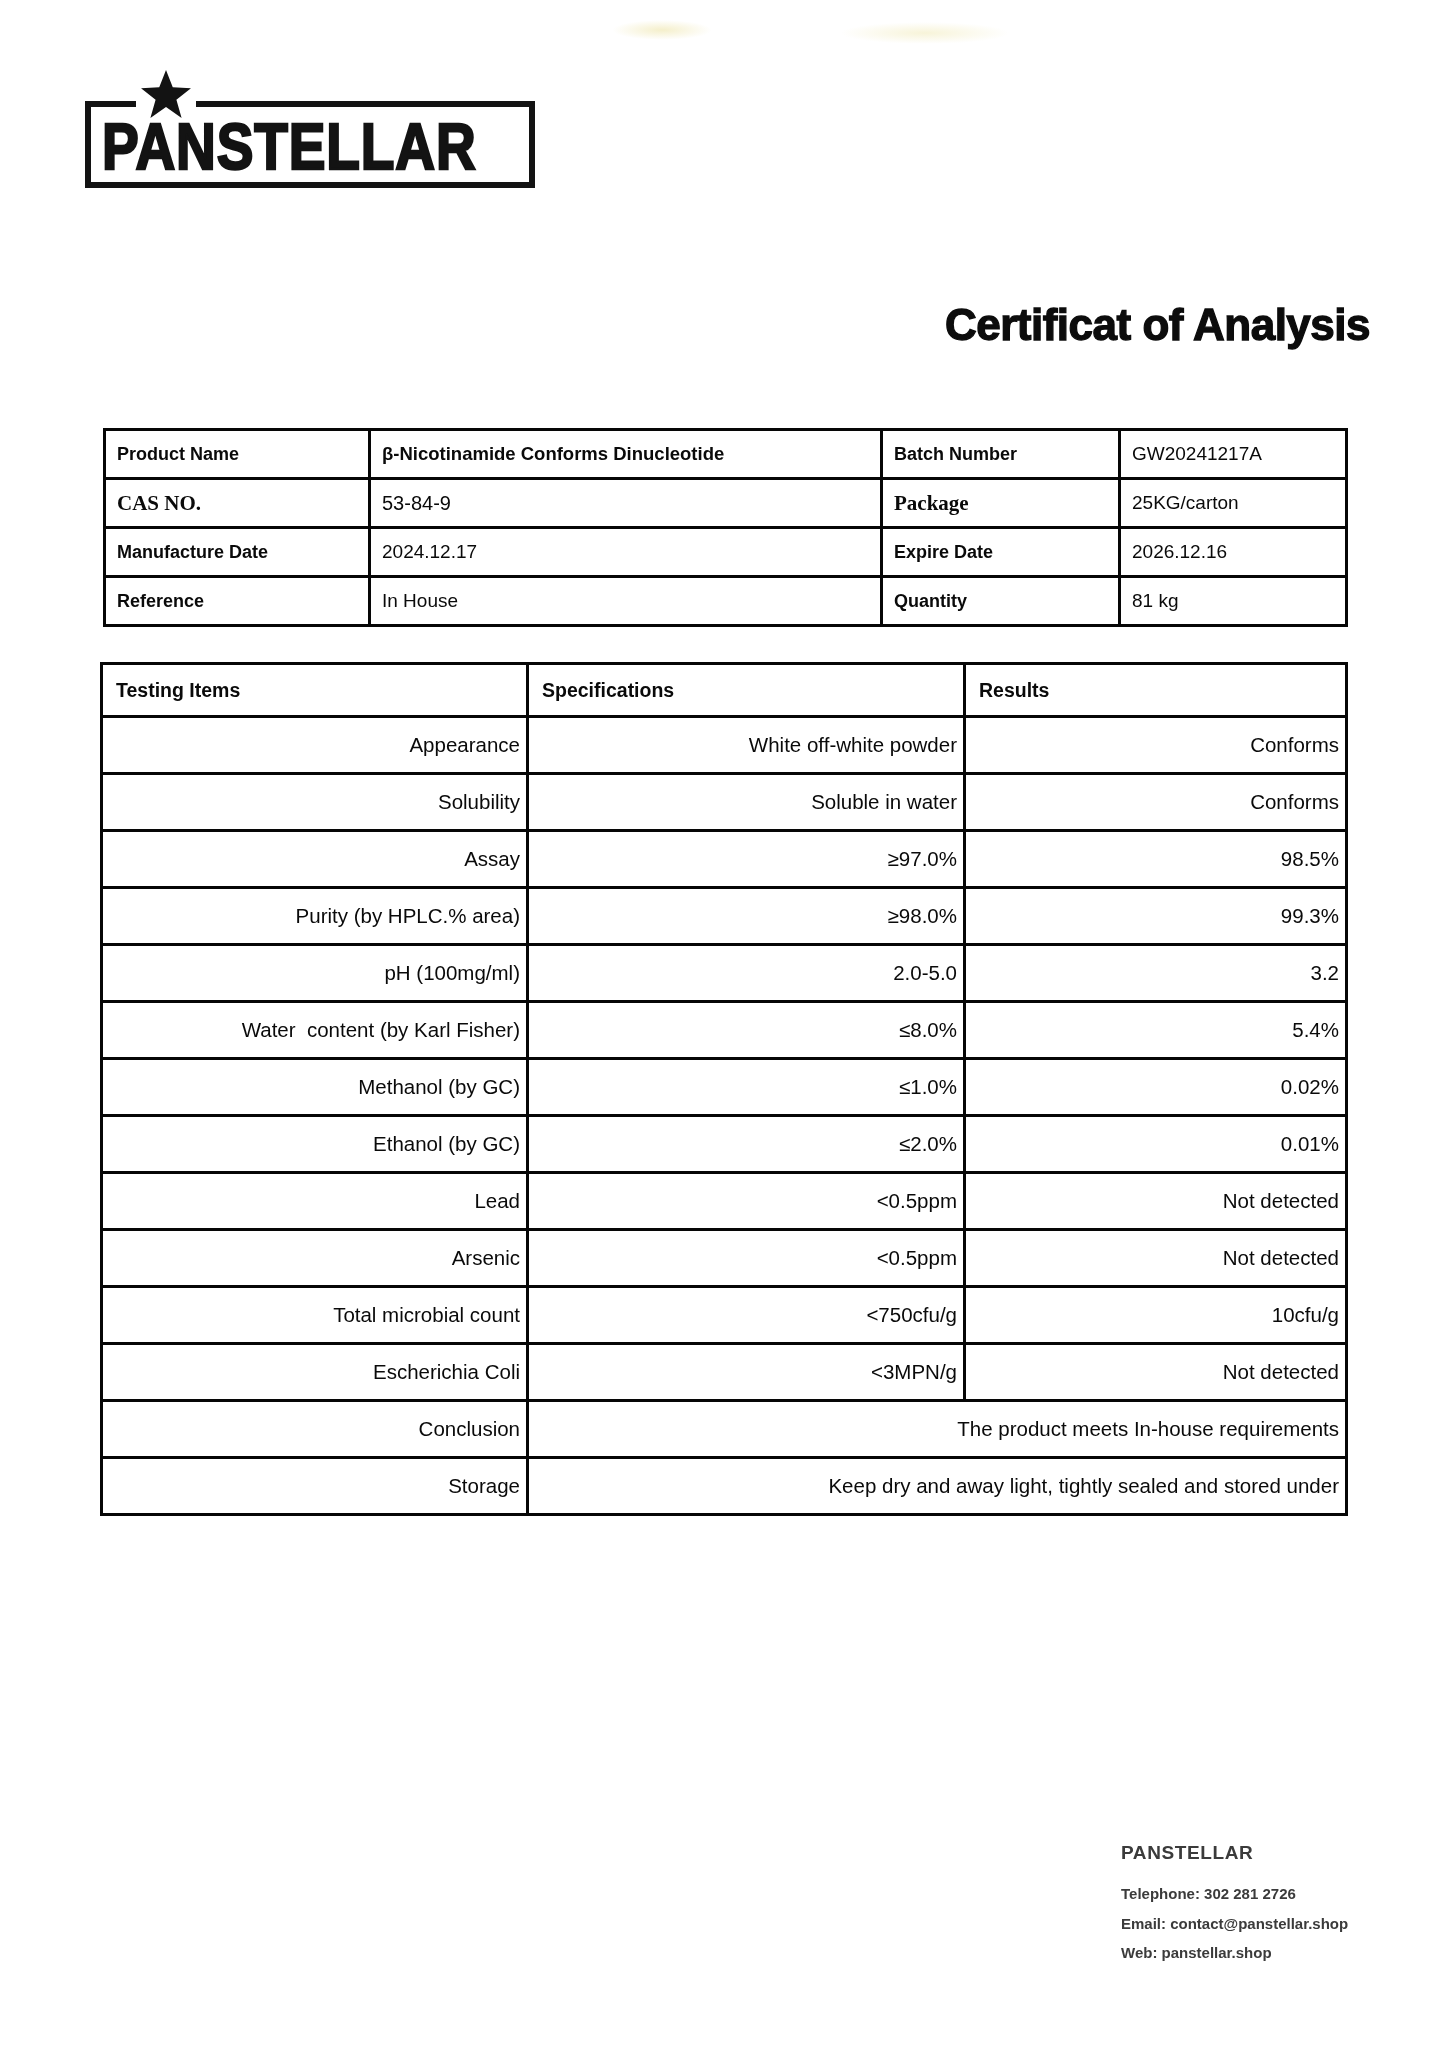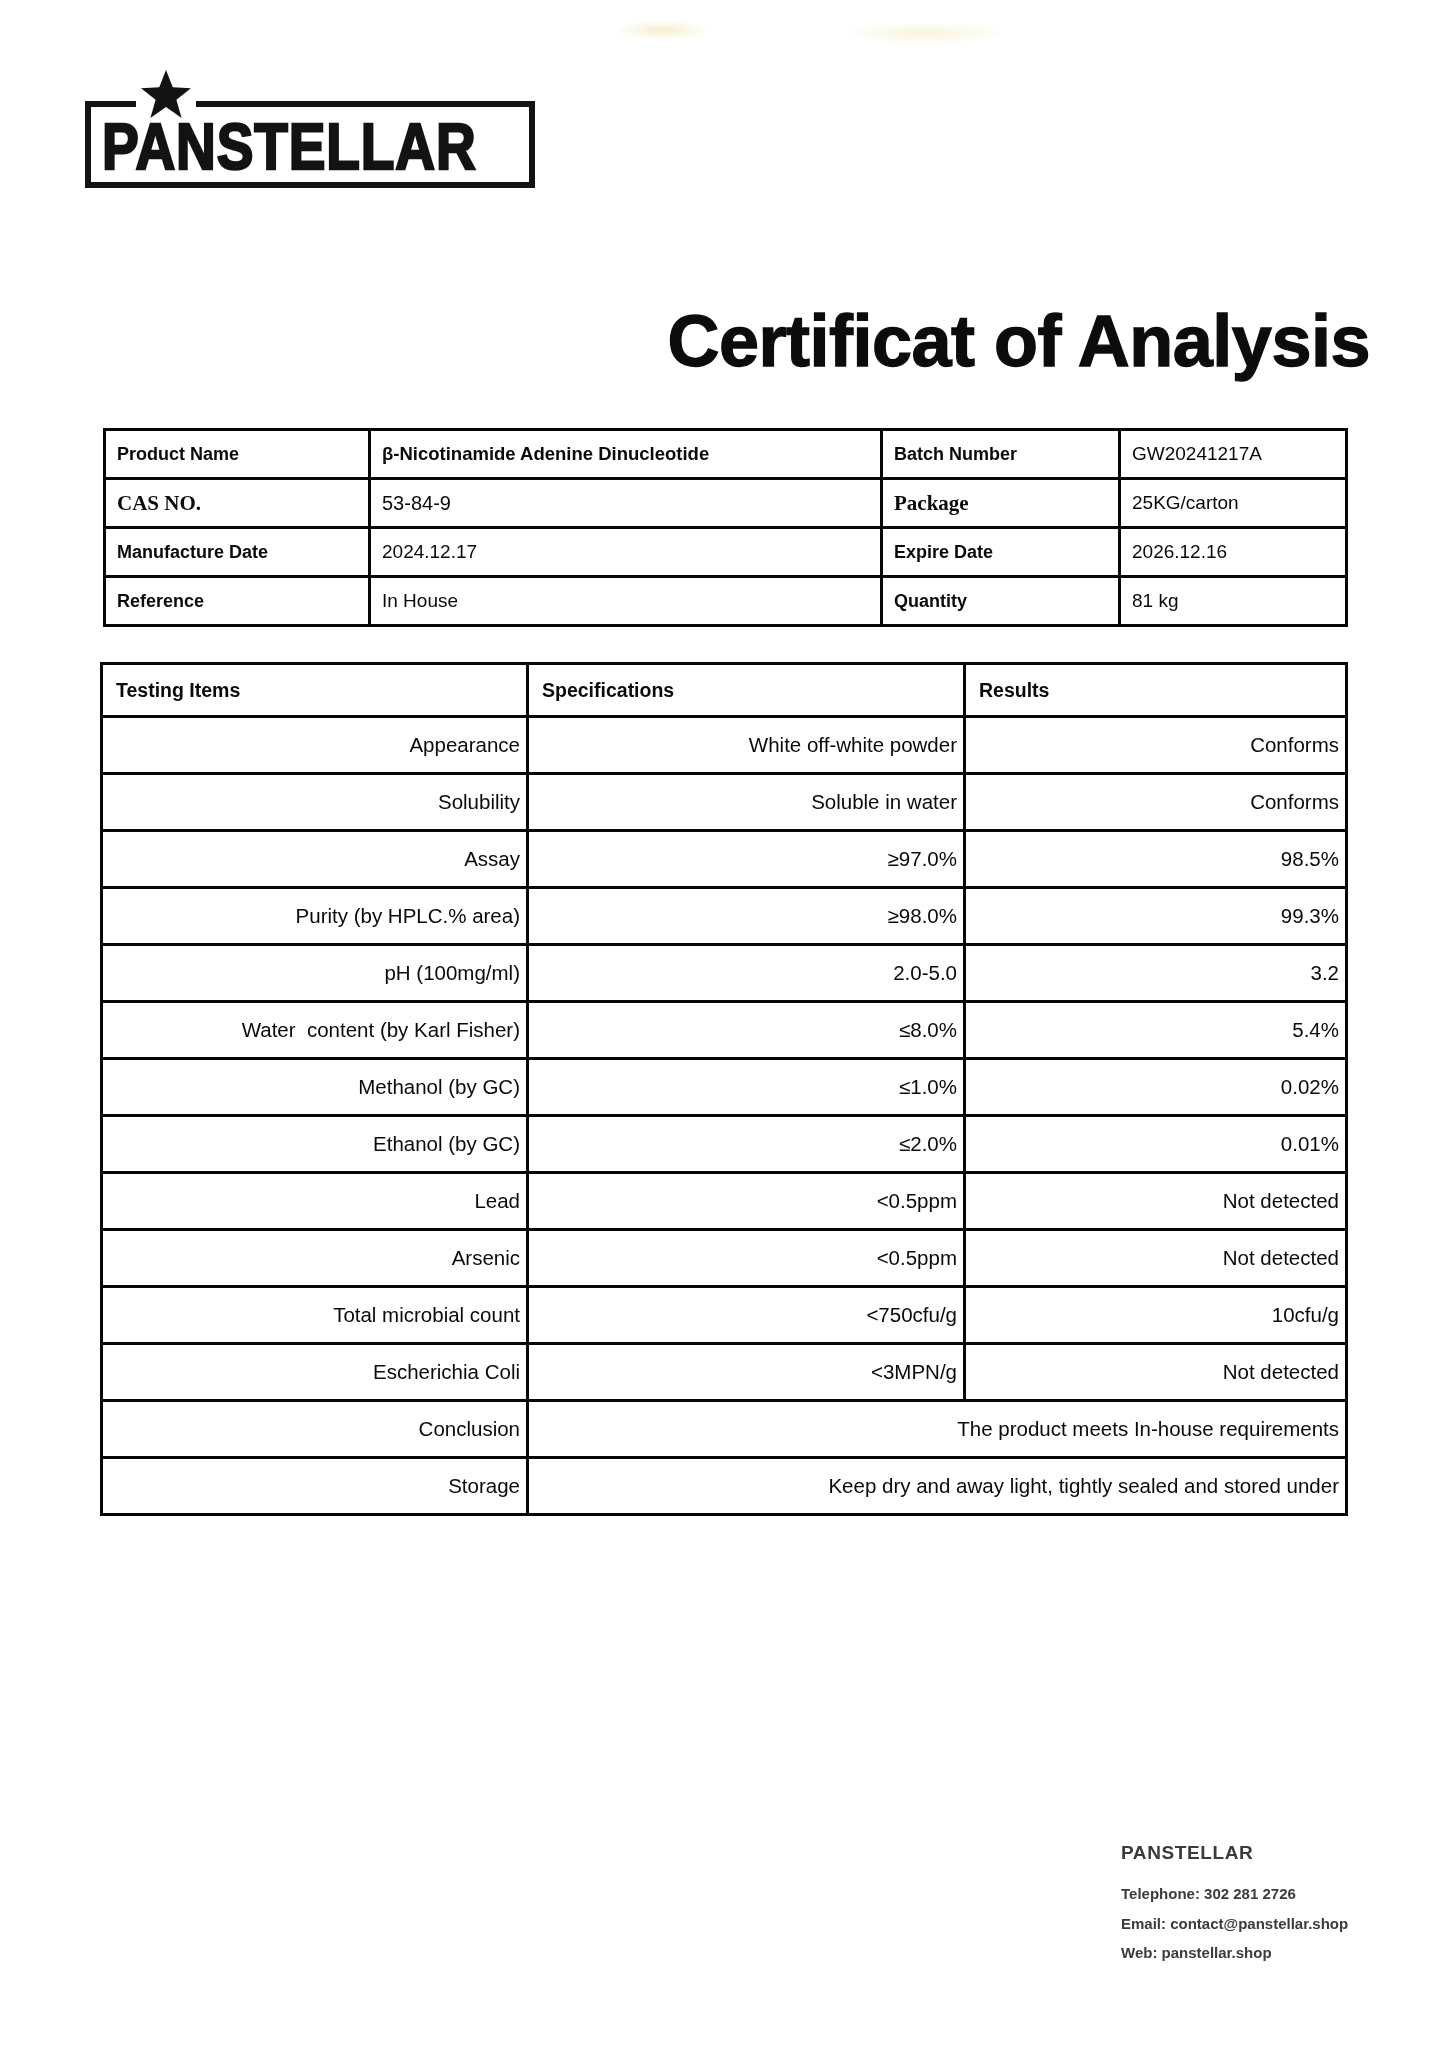--- a/index.html
+++ b/index.html
@@ -27,21 +27,21 @@
     transform:translateY(-47%) scaleX(0.86); transform-origin:left center;
     font-size:64px; font-weight:700; line-height:1; letter-spacing:1px;
     color:#131313; -webkit-text-stroke:2.4px #131313; white-space:nowrap;
   }
   .star-mask { position:absolute; left:136px; top:97px; width:60px; height:15px; background:#ffffff; }
   .logo-star { position:absolute; left:140px; top:70px; width:52px; height:50px; }
 
   
   .doc-title {
     position:absolute; top:300px; right:76px;
-    font-size:72px; font-weight:700; letter-spacing:-0.5px;
+    font-size:44px; font-weight:700; letter-spacing:-0.5px;
     color:#0c0c0c; -webkit-text-stroke:1.3px #0c0c0c; white-space:nowrap;
   }
 
   
   table { border-collapse:collapse; table-layout:fixed; }
   td { border:3px solid #060606; vertical-align:middle; overflow:hidden; }
 
   .info-table { position:absolute; left:103px; top:428px; width:1242px; }
   .info-table td { padding:0 4px 0 11px; height:46px; }
   .lbl { font-weight:700; font-size:18px; }
@@ -78,21 +78,21 @@
 <table class="info-table">
   <colgroup>
       <col style="width:265px">
       <col style="width:512px">
       <col style="width:238px">
       <col style="width:227px">
     </colgroup>
   <tbody>
       <tr>
     <td class="lbl">Product Name</td>
-    <td class="val-bold">β-Nicotinamide Adenine Dinucleotide</td>
+    <td class="val-bold">β-Nicotinamide Conforms Dinucleotide</td>
     <td class="lbl">Batch Number</td>
     <td class="val">GW20241217A</td>
   </tr>
   <tr>
     <td class="lbl-big">CAS NO.</td>
     <td class="val" style="font-size:20px">53-84-9</td>
     <td class="lbl-big">Package</td>
     <td class="val">25KG/carton</td>
   </tr>
   <tr>

